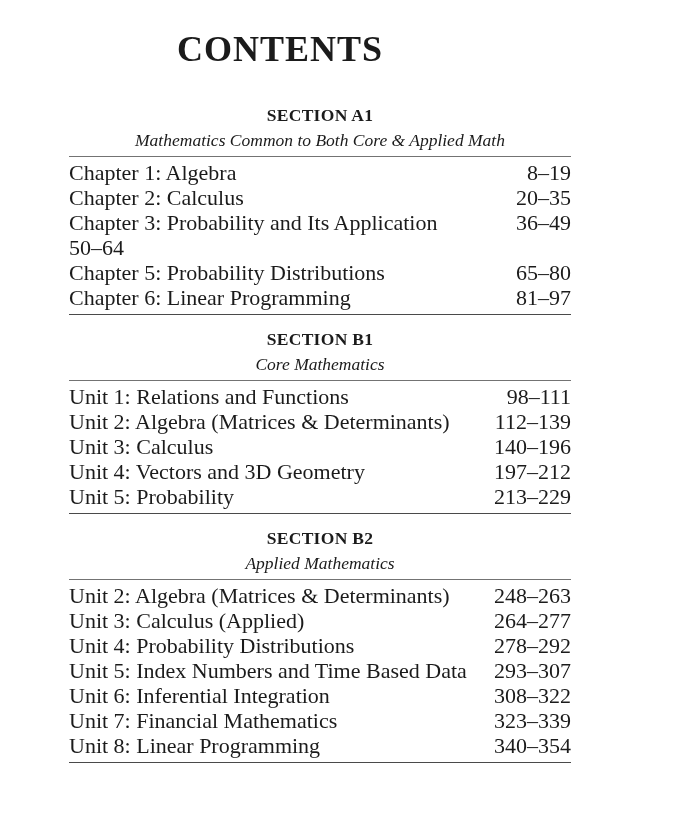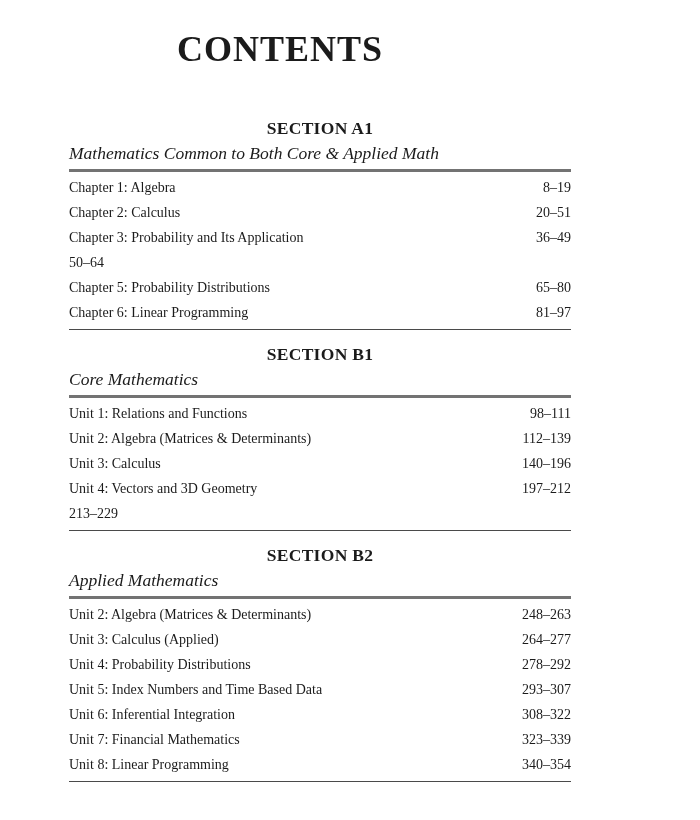--- a/index.html
+++ b/index.html
@@ -20,48 +20,48 @@
     text-align: center;
     font-size: 36px;
     font-weight: bold;
     letter-spacing: 1px;
     line-height: 1.1;
   }
   .content {
     width: 502px;
     margin-left: 69px;
   }
-  .section-first { margin-top: 48px; }
+  .section-first { margin-top: 35px; }
   .section { margin-top: 14px; }
   .section-heading {
     font-size: 17.5px;
     font-weight: bold;
     text-align: center;
     letter-spacing: 0.3px;
     line-height: 1.2;
   }
   .section-subtitle {
     font-size: 17.5px;
     font-style: italic;
-    text-align: left;
+    text-align: center;
     line-height: 1.2;
     margin-top: 4px;
     padding-bottom: 5px;
-    border-bottom: 3px solid #737373;
+    border-bottom: 1px solid #737373;
   }
   .rows {
     border-bottom: 1px solid #4a4a4a;
     padding-top: 3px;
     padding-bottom: 4px;
   }
   .row {
     display: flex;
     justify-content: space-between;
     align-items: baseline;
-    font-size: 14px;
+    font-size: 22px;
     height: 25px;
     line-height: 25px;
   }
   .row-label { text-align: left; white-space: nowrap; }
   .row-pages { text-align: center; white-space: nowrap; }
 </style>
 </head>
 <body>
 
 <div class="page">
@@ -73,21 +73,21 @@
     <div class="section-first">
       <div class="section-heading">SECTION A1</div>
       <div class="section-subtitle">Mathematics Common to Both Core &amp; Applied Math</div>
       <div class="rows">
         <div class="row">
           <span class="row-label">Chapter 1: Algebra</span>
           <span class="row-pages">8–19</span>
         </div>
         <div class="row">
           <span class="row-label">Chapter 2: Calculus</span>
-          <span class="row-pages">20–51</span>
+          <span class="row-pages">20–35</span>
         </div>
         <div class="row">
           <span class="row-label">Chapter 3: Probability and Its Application</span>
           <span class="row-pages">36–49</span>
         </div>
         <div class="row">
           <span class="row-pages">50–64</span>
         </div>
         <div class="row">
           <span class="row-label">Chapter 5: Probability Distributions</span>
@@ -114,20 +114,21 @@
         </div>
         <div class="row">
           <span class="row-label">Unit 3: Calculus</span>
           <span class="row-pages">140–196</span>
         </div>
         <div class="row">
           <span class="row-label">Unit 4: Vectors and 3D Geometry</span>
           <span class="row-pages">197–212</span>
         </div>
         <div class="row">
+          <span class="row-label">Unit 5: Probability</span>
           <span class="row-pages">213–229</span>
         </div>
       </div>
     </div>
 
     <div class="section">
       <div class="section-heading">SECTION B2</div>
       <div class="section-subtitle">Applied Mathematics</div>
       <div class="rows">
         <div class="row">

